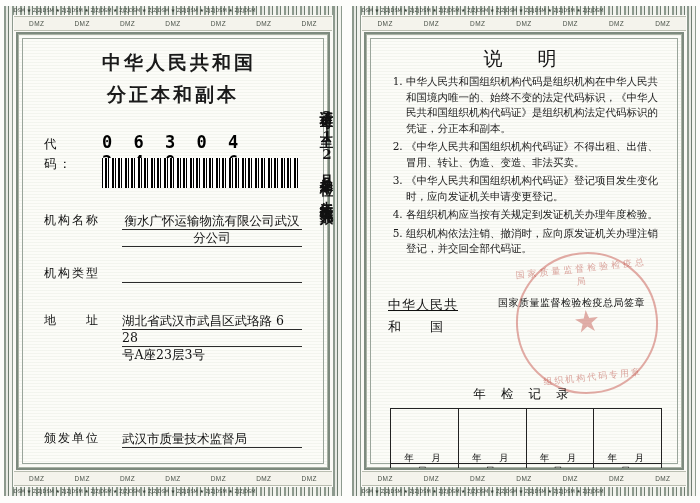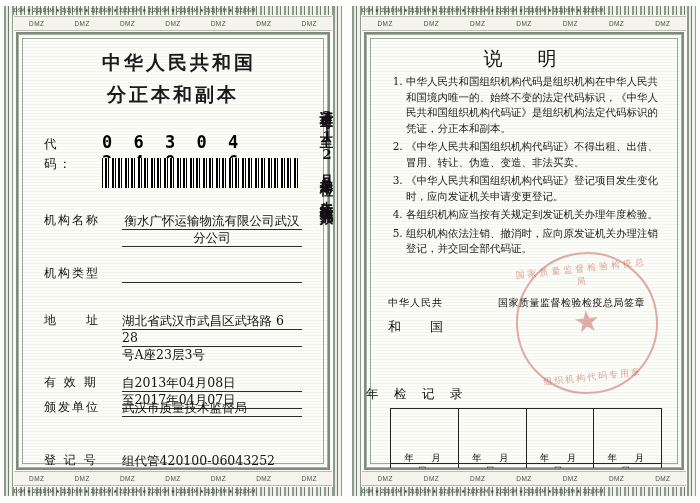--- a/index.html
+++ b/index.html
@@ -176,21 +176,21 @@
   }
   .notes li{ margin-bottom:3px; }
   .notes ol{ margin:0; padding-left:18px; }
 
   .issuer{
     position:absolute;left:22px;top:262px;right:18px;
     font-family:"DejaVu Serif", serif;
     color:#111;
   }
   .issuer .a{
-    position:absolute;left:0;top:0;font-size:10px;letter-spacing:1px;
+    position:absolute;left:0;top:0;font-size:13px;letter-spacing:1px;text-decoration:underline;
   }
   .issuer .b{
     position:absolute;left:0;top:22px;font-size:13px;letter-spacing:8px;
   }
   .issuer .c{
     position:absolute;left:110px;top:0;font-size:10px;letter-spacing:0.5px;
   }
 
   .stamp{
     position:absolute;
@@ -212,21 +212,22 @@
     position:absolute;left:0;right:0;top:8px;
     letter-spacing:3px;
   }
   .stamp .arc2{
     position:absolute;left:0;right:0;bottom:8px;
     letter-spacing:2px;
   }
 
   .rectitle{
     position:absolute;left:0;right:0;top:352px;
-    font-family:Liberation Sans, sans-serif;
+    text-align:center;
+    font-family:Liberation Serif, serif;
     font-size:12.5px;
     letter-spacing:6px;
     color:#111;
   }
   .rectable{
     position:absolute;left:24px;right:20px;top:374px;height:72px;
     border:1px solid #222;
     display:flex;
   }
   .rectable .cell{
@@ -306,39 +307,27 @@
       </div>
 
       <div class="field" style="top:278px;height:36px;">
         <div class="lab">地　　址</div>
         <div class="val" style="white-space:pre-line;">湖北省武汉市武昌区武珞路 6 28
 号A座23层3号</div>
         <div class="underline" style="top:17px;"></div>
         <div class="underline" style="top:34px;"></div>
       </div>
 
-      <div class="field" style="top:340px;height:36px;">
-        <div class="lab">有 效 期</div>
-        <div class="val" style="white-space:pre-line;">自2013年04月08日
-至2017年04月07日</div>
-        <div class="underline" style="top:17px;"></div>
-        <div class="underline" style="top:34px;"></div>
-      </div>
-
-      <div class="field" style="top:365px;height:19px;">
+
+      <div class="field" style="top:396px;height:19px;">
         <div class="lab">颁发单位</div>
         <div class="val">武汉市质量技术监督局</div>
         <div class="underline" style="top:17px;"></div>
       </div>
 
-      <div class="field" style="top:418px;height:19px;">
-        <div class="lab">登 记 号</div>
-        <div class="val">组代管420100-06043252</div>
-        <div class="underline" style="top:17px;"></div>
-      </div>
 
     </div>
   </div>
 
   <div class="vert" style="left:312px;top:100px;">请于每年3至12月参加年检！未年检证书无效</div>
 
   <div class="cert right">
     <div class="band top">ZJZJDSM ★ ZJZJDSM ★ ZJZJDSM ★ ZJZJDSM ★ ZJZJDSM ★ ZJZJDSM ★ ZJZJDSM ★ ZJZJDSM ★ ZJZJDSM</div>
     <div class="band bottom">ZJZJDSM ★ ZJZJDSM ★ ZJZJDSM ★ ZJZJDSM ★ ZJZJDSM ★ ZJZJDSM ★ ZJZJDSM ★ ZJZJDSM ★ ZJZJDSM</div>
     <div class="band left"></div>

